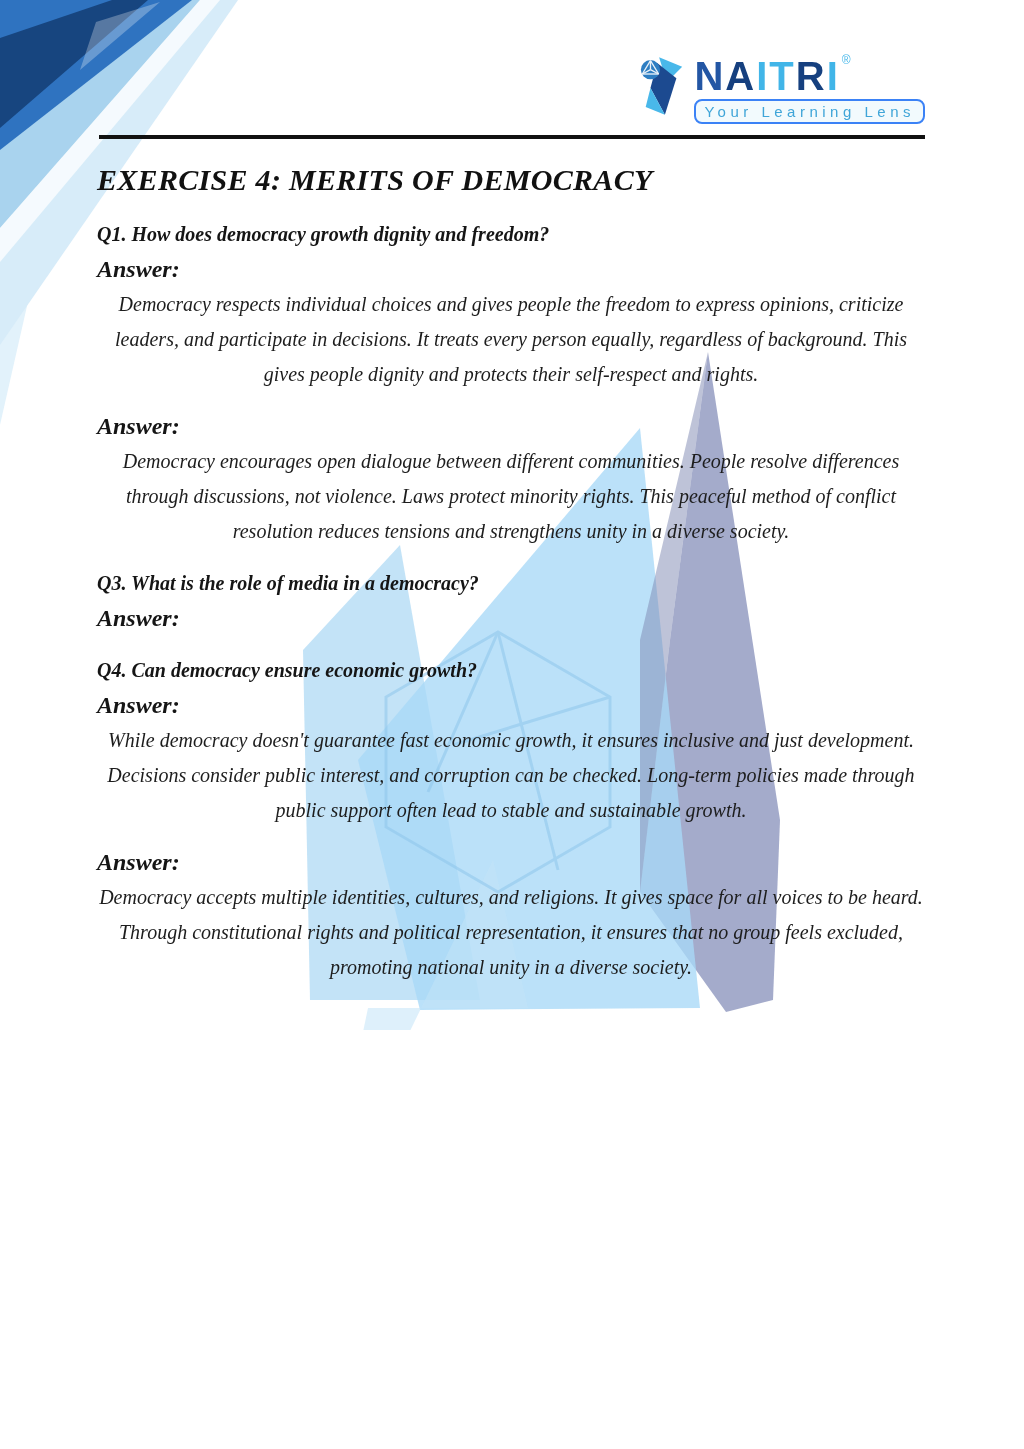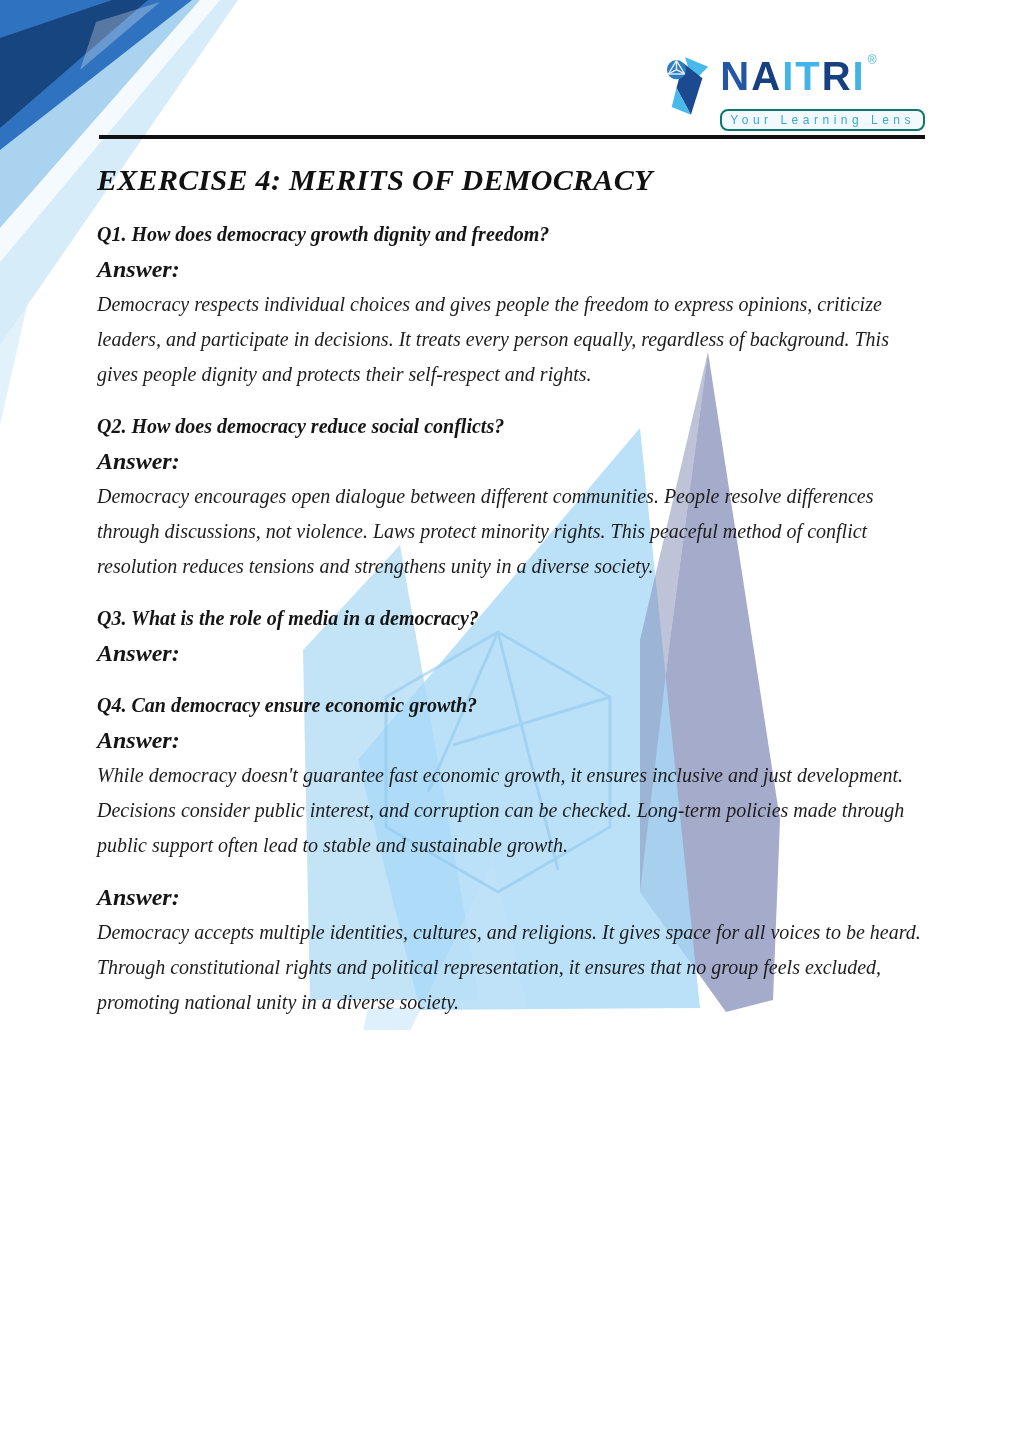--- a/index.html
+++ b/index.html
@@ -45,45 +45,45 @@
   .brand-name {
     font-family:"Liberation Sans", sans-serif;
     font-weight:bold; font-size:40px; line-height:42px; letter-spacing:2px;
   }
   .reg-mark {
     font-family:"Liberation Sans", sans-serif;
     font-size:12px; color:#49b8ea; margin-left:2px; margin-top:-2px;
   }
   .tagline {
     font-family:"Liberation Sans", sans-serif;
-    font-size:12px; letter-spacing:4.5px; color:#3fa5d8;
-    border:2px solid #0f766e; border-radius:8px;
+    font-size:15px; letter-spacing:4.5px; color:#3fa5d8;
+    border:2px solid #3b82f6; border-radius:8px;
     background:#f2fafd;
-    padding:2px 8px; margin-top:12px;
+    padding:2px 8px; margin-top:2px;
     white-space:nowrap;
   }
   .header-rule {
     margin-top:12px;
     height:4px; background:#111111; width:100%;
   }
 
   
   .content {
     position: relative;
     padding: 21px 99px 0 97px;
     font-style: italic;
   }
   .page-title {
     font-size:30px; font-weight:bold; line-height:40px;
     margin:0 0 17px 0; letter-spacing:0.3px; color:#111;
   }
   .qa { margin:0 0 17px 0; }
   .qa h2 { font-size:20px; font-weight:bold; line-height:35px; margin:0; color:#151515; }
   .answer-label { font-size:24px; font-weight:bold; line-height:35px; margin:0; color:#151515; }
-  .answer-text { font-size:20px; line-height:35px; margin:0; color:#1d1d1d; }
+  .answer-text { font-size:20px; line-height:35px; margin:0; color:#1d1d1d;text-align:center; }
 </style>
 </head>
 <body>
 
 <div class="page">
 
   <svg class="corner-deco" viewBox="0 0 260 640" aria-hidden="true">
     <polygon points="0,130 62,152 0,425" fill="#e2f2fb"></polygon>
     <polygon points="0,0 238,0 0,345" fill="#d7ecf9"></polygon>
     <polygon points="0,0 200,0 0,228" fill="#a9d3ee"></polygon>
@@ -143,21 +143,20 @@
   <div class="content">
     <h1 class="page-title">EXERCISE 4: MERITS OF DEMOCRACY</h1>
 
     <div class="qa">
       <h2><span>Q1.</span> <span>How does democracy growth dignity and freedom?</span></h2>
       <p class="answer-label">Answer:</p>
       <p class="answer-text">Democracy respects individual choices and gives people the freedom to express opinions, criticize leaders, and participate in decisions. It treats every person equally, regardless of background. This gives people dignity and protects their self-respect and rights.</p>
     </div>
 
     <div class="qa">
-      <h2><span>Q2.</span> <span>How does democracy reduce social conflicts?</span></h2>
       <p class="answer-label">Answer:</p>
       <p class="answer-text">Democracy encourages open dialogue between different communities. People resolve differences through discussions, not violence. Laws protect minority rights. This peaceful method of conflict resolution reduces tensions and strengthens unity in a diverse society.</p>
     </div>
 
     <div class="qa">
       <h2><span>Q3.</span> <span>What is the role of media in a democracy?</span></h2>
       <p class="answer-label">Answer:</p>
     </div>
 
     <div class="qa">

